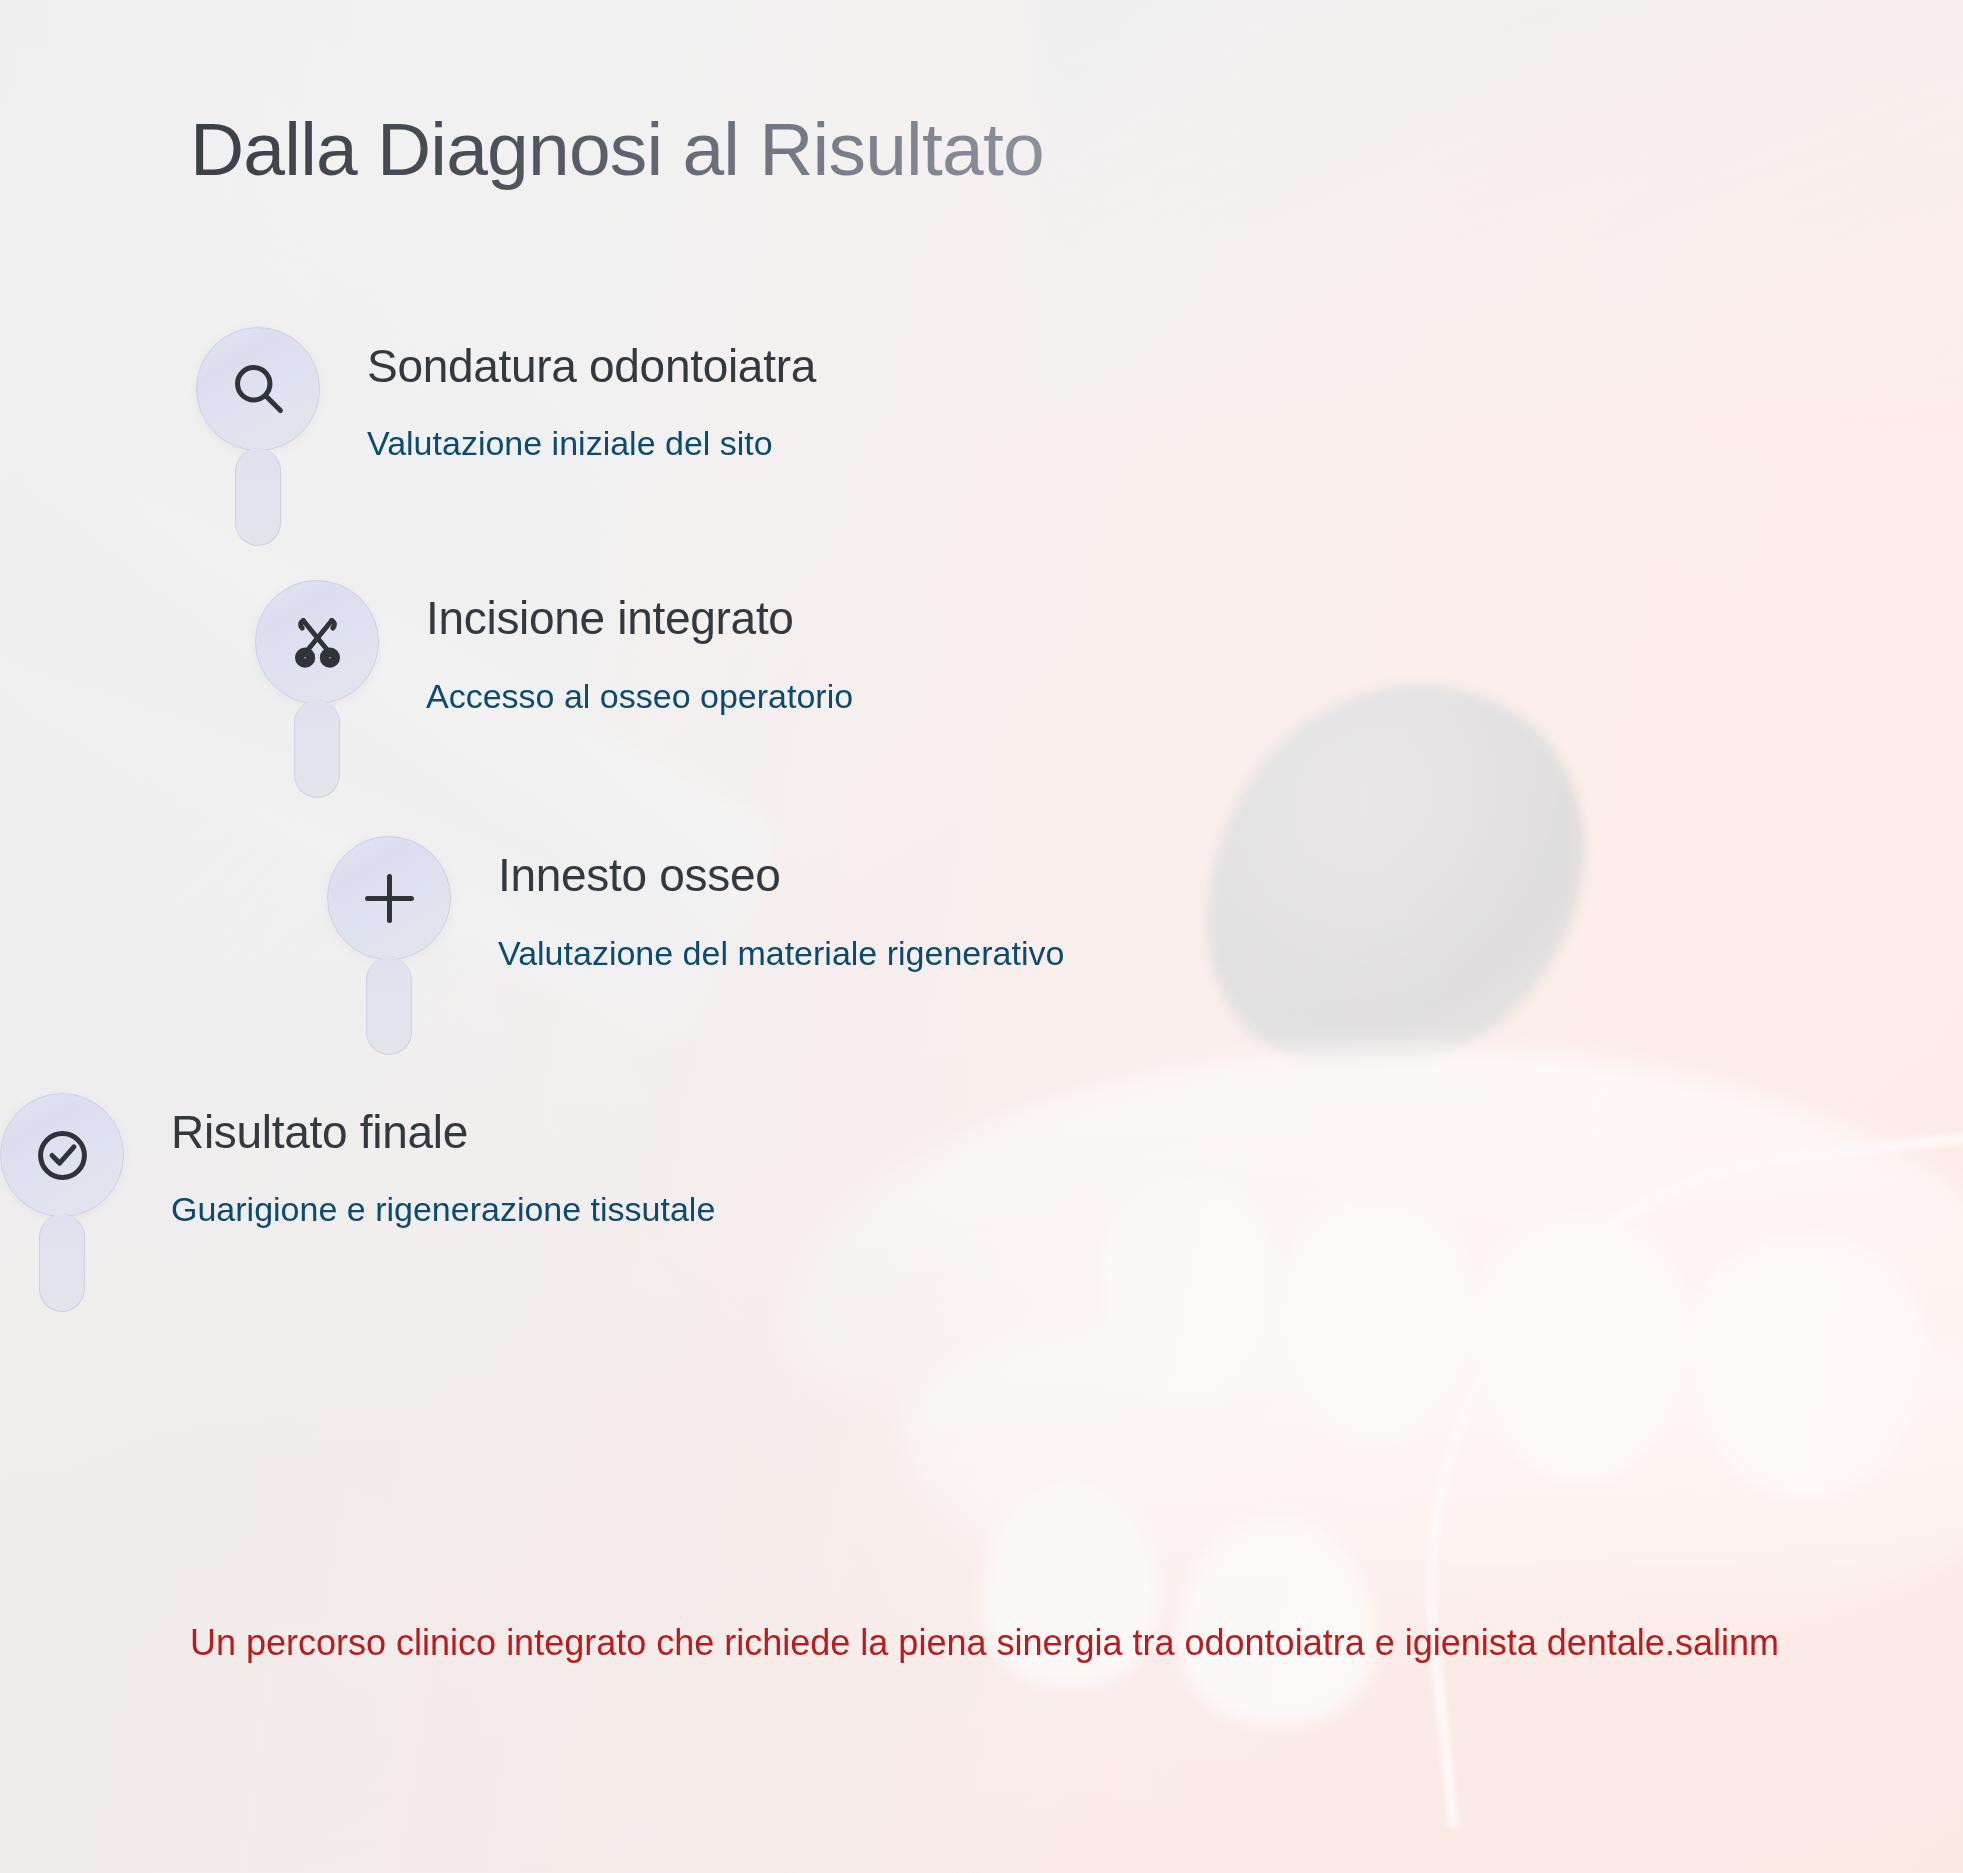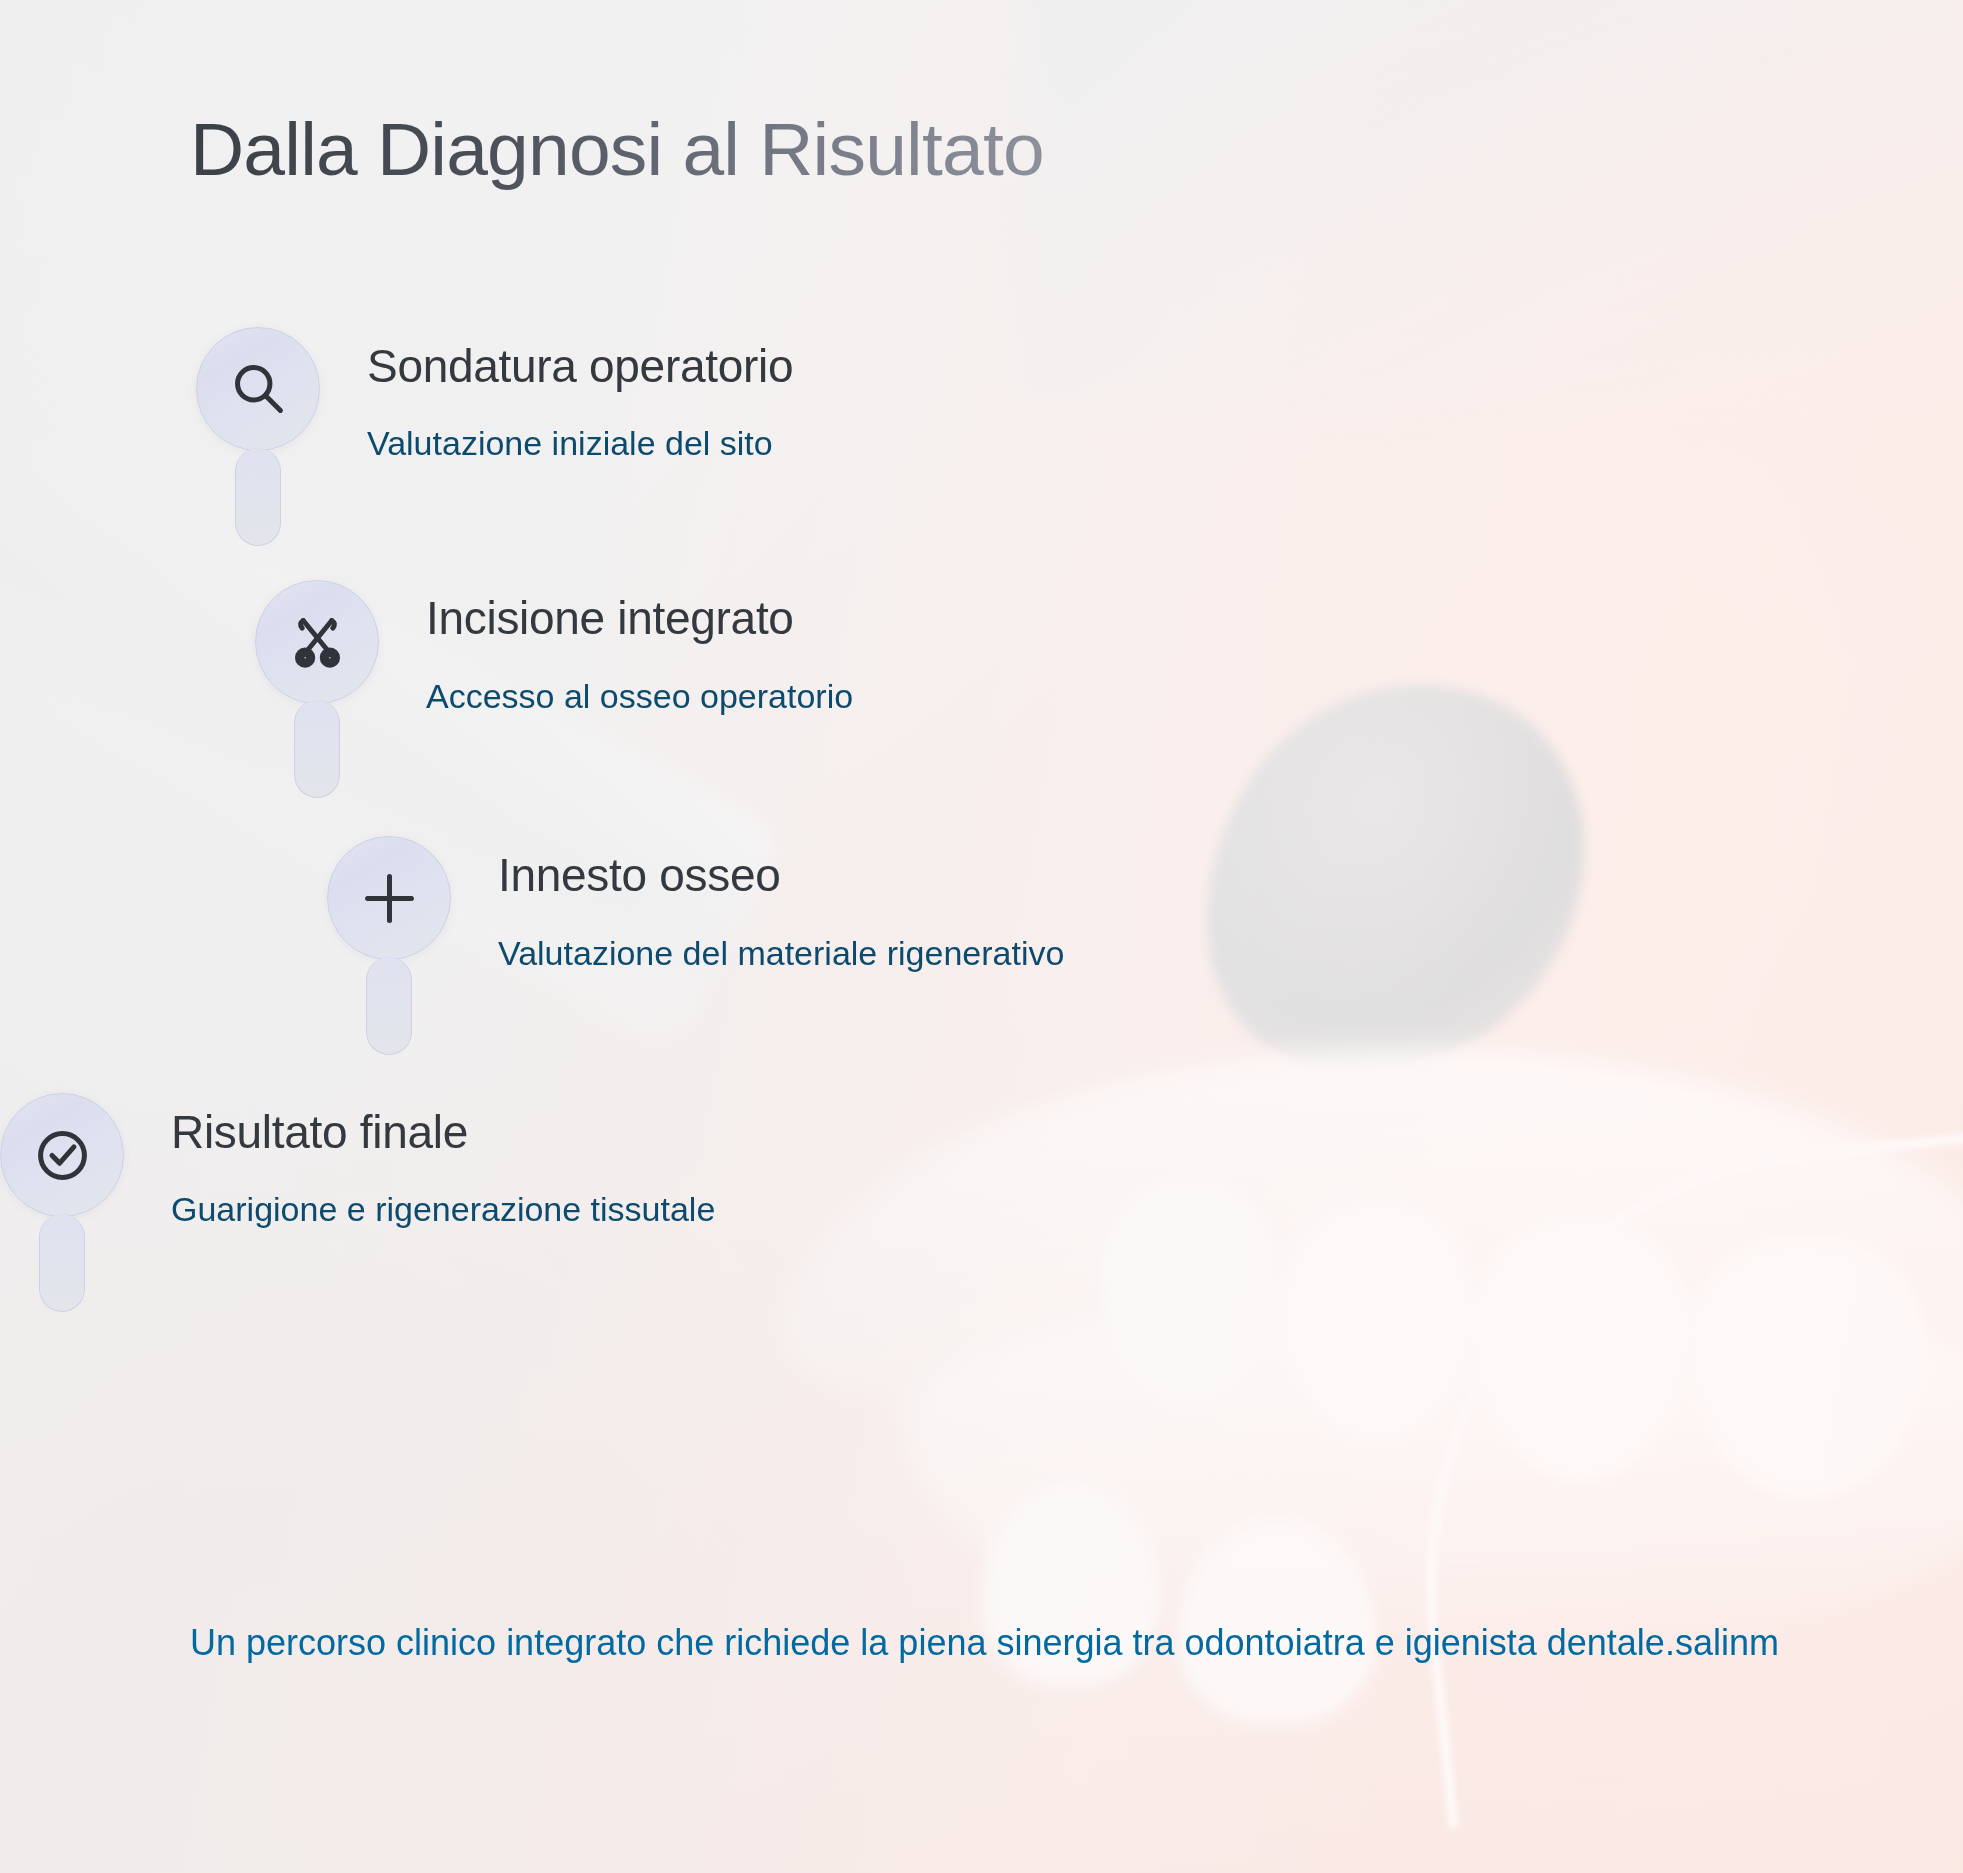--- a/index.html
+++ b/index.html
@@ -230,21 +230,21 @@
   .step-3 { padding-left: 327px; margin-top: 38px; }
   .step-4 { margin-top: 38px; }
 
   #footnote {
     position: absolute;
     left: 190px;
     top: 1614px;
     width: 1686px;
     font-size: 36px;
     line-height: 1.62;
-    color: #0369a1;
+    color: #b91c1c;
     font-weight: 400;
   }
 </style>
 </head>
 <body>
 
 <div id="bg-photo">
   <div class="bg-base"></div>
   <div class="bg-topright"></div>
   <div class="bg-hand"></div>
@@ -272,21 +272,21 @@
       <div class="step-marker">
         <div class="icon-badge">
           <svg viewBox="0 0 64 64" aria-hidden="true">
             <circle cx="27" cy="26" r="17"></circle>
             <line x1="39.5" y1="38.5" x2="55" y2="54"></line>
           </svg>
         </div>
         <div class="connector"></div>
       </div>
       <div class="step-text">
-        <div class="step-title">Sondatura operatorio</div>
+        <div class="step-title">Sondatura odontoiatra</div>
         <div class="step-desc">Valutazione iniziale del sito</div>
       </div>
     </div>
 
     <div class="step step-2">
       <div class="step-marker">
         <div class="icon-badge">
           <svg viewBox="0 0 64 64" aria-hidden="true">
             <line x1="17" y1="10" x2="44" y2="43"></line>
             <line x1="47" y1="10" x2="20" y2="43"></line>

